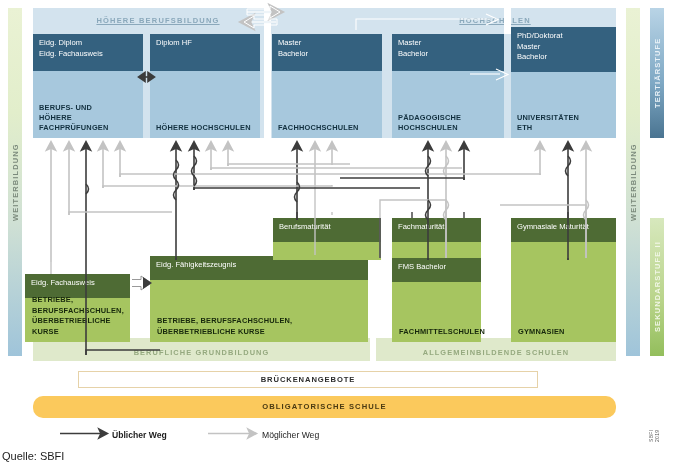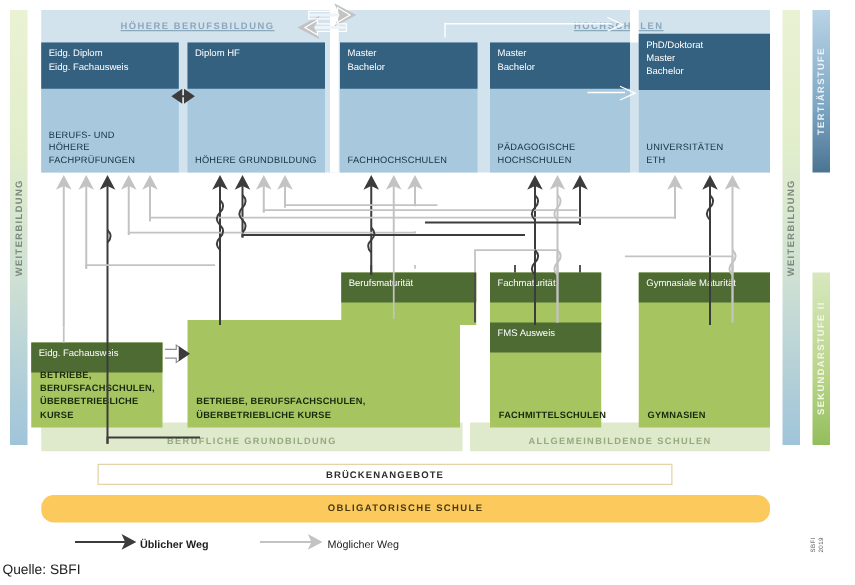--- a/index.html
+++ b/index.html
@@ -20,21 +20,21 @@
   .rail-sek{background:linear-gradient(to bottom,#93be5c 0%,#b9d48a 40%,#d7e8bd 100%);color:#f1f7e6;}
 
   
   .tert-band{background:#d3e3ee;}
   .tert-band-label{color:#8aa8bb;font-size:7.5px;font-weight:bold;letter-spacing:1.2px;
                    text-align:center;line-height:26px;text-decoration:underline;}
   .blue-box{background:#a7c8dd;}
   .blue-head{background:#34617f;color:#ffffff;font-size:7.6px;line-height:10.5px;
              padding:4px 6px 5px 6px;}
   .blue-foot{position:absolute;left:6px;bottom:5px;color:#12303f;font-size:7.4px;
-             font-weight:normal;line-height:10px;letter-spacing:.2px;}
+             font-weight:bold;line-height:10px;letter-spacing:.2px;}
 
   
   .green-box{background:#a6c560;}
   .green-head{background:#4e6b34;color:#ffffff;font-size:7.6px;line-height:10.5px;
               padding:3.5px 6px 4px 6px;}
   .green-foot{position:absolute;left:7px;bottom:5px;color:#17280c;font-size:7.4px;
               font-weight:bold;line-height:10.5px;letter-spacing:.2px;}
   .zone-band{background:#dfe9cb;color:#95a97f;font-size:7.4px;font-weight:bold;
              letter-spacing:1.1px;text-align:center;}
   .zone-band span{display:block;line-height:17px;}
@@ -92,21 +92,21 @@
       <span style="white-space:pre-line;">BERUFS- UND
 HÖHERE FACHPRÜFUNGEN</span>
     </div>
   </div>
 
   <div class="abs blue-box" style="left:150px;top:34px;width:110px;height:104px;">
     <div class="blue-head" style="height:28px;">
       <span style="white-space:pre-line;">Diplom HF</span>
     </div>
     <div class="blue-foot">
-      <span style="white-space:pre-line;">HÖHERE GRUNDBILDUNG</span>
+      <span style="white-space:pre-line;">HÖHERE HOCHSCHULEN</span>
     </div>
   </div>
 
   <div class="abs blue-box" style="left:272px;top:34px;width:110px;height:104px;">
     <div class="blue-head" style="height:28px;">
       <span style="white-space:pre-line;">Master
 Bachelor</span>
     </div>
     <div class="blue-foot">
       <span style="white-space:pre-line;">FACHHOCHSCHULEN</span>
@@ -151,41 +151,44 @@
       <span>Eidg. Fachausweis</span>
     </div>
     <div class="green-foot">
       <span style="white-space:pre-line;">BETRIEBE,
 BERUFSFACHSCHULEN,
 ÜBERBETRIEBLICHE KURSE</span>
     </div>
   </div>
 
   <div class="abs green-box" style="left:150px;top:256px;width:218px;height:86px;">
+    <div class="green-head" style="height:16px;">
+      <span>Eidg. Fähigkeitszeugnis</span>
+    </div>
     <div class="green-foot">
       <span style="white-space:pre-line;">BETRIEBE, BERUFSFACHSCHULEN,
 ÜBERBETRIEBLICHE KURSE</span>
     </div>
   </div>
 
   <div class="abs green-box" style="left:273px;top:218px;width:108px;height:42px;">
     <div class="green-head" style="height:16px;">
       <span>Berufsmaturität</span>
     </div>
   </div>
 
   <div class="abs green-box" style="left:392px;top:218px;width:89px;height:42px;">
     <div class="green-head" style="height:16px;">
       <span>Fachmaturität</span>
     </div>
   </div>
 
   <div class="abs green-box" style="left:392px;top:258px;width:89px;height:84px;">
     <div class="green-head" style="height:16px;">
-      <span>FMS Ausweis</span>
+      <span>FMS Bachelor</span>
     </div>
     <div class="green-foot">
       <span>FACHMITTELSCHULEN</span>
     </div>
   </div>
 
   <div class="abs green-box" style="left:511px;top:218px;width:105px;height:124px;">
     <div class="green-head" style="height:16px;">
       <span>Gymnasiale Maturität</span>
     </div>

